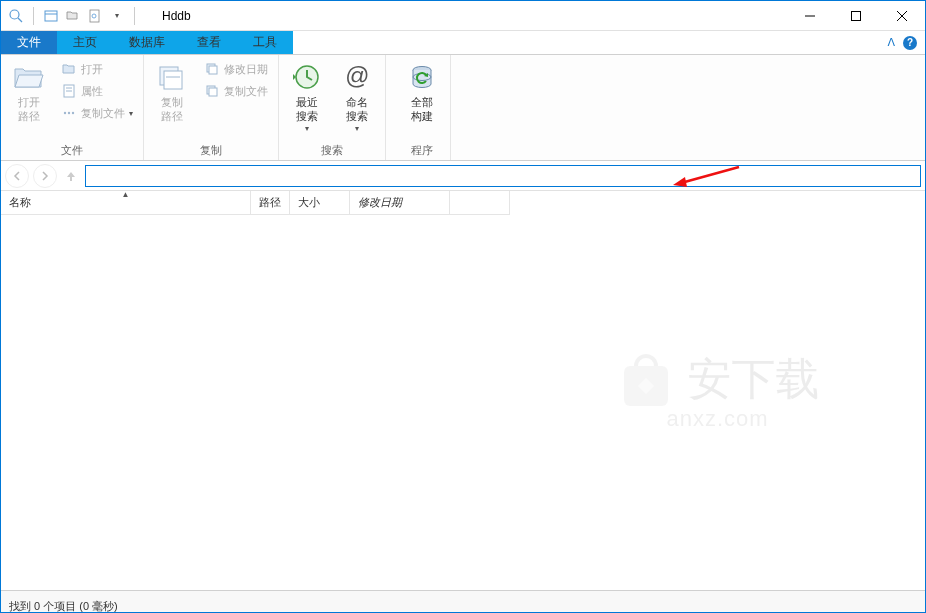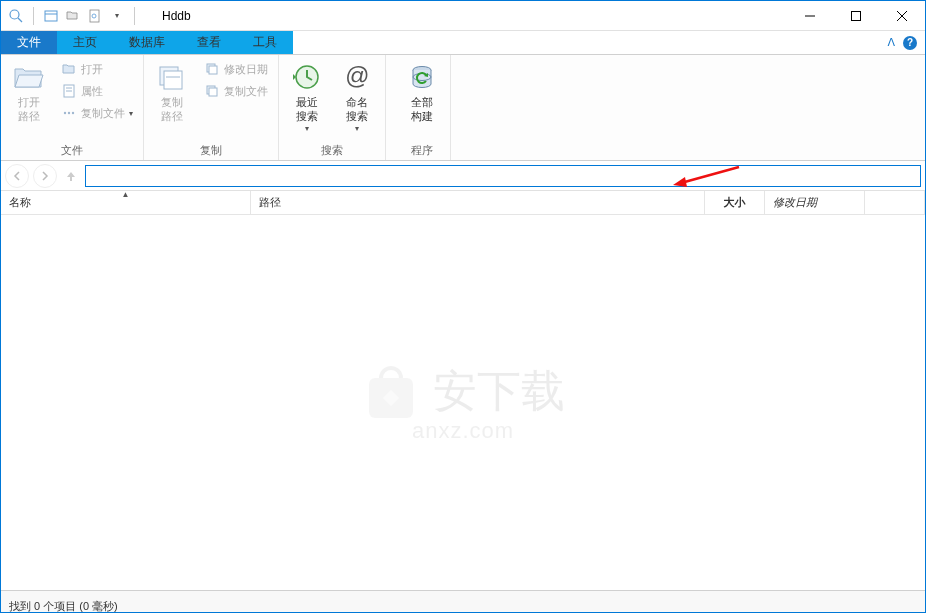--- a/index.html
+++ b/index.html
@@ -46,35 +46,35 @@
     .search-box { flex: 1; height: 22px; border: 1px solid #0078d7; padding: 0 4px; outline: none; font-size: 12px; }
     
     
     .arrow-annotation { position: absolute; top: 162px; left: 670px; pointer-events: none; }
     
     
     .list-header { height: 24px; display: flex; border-bottom: 1px solid #e5e5e5; }
     .col-header { display: flex; align-items: center; padding: 0 8px; font-size: 11px; color: #333; border-right: 1px solid #e5e5e5; position: relative; }
     .col-name { width: 250px; }
     .col-path { flex: 1; }
-    .col-size { width: 60px; justify-content: center; font-weight: bold; }
+    .col-size { width: 60px; justify-content: flex-start; }
     .col-date { width: 100px; font-style: italic; }
     .col-end { width: 60px; }
     .sort-indicator { position: absolute; top: -1px; left: 50%; transform: translateX(-50%); font-size: 8px; color: #555; }
     
     
     .list-area { flex: 1; background: #fff; position: relative; display: flex; align-items: center; justify-content: center; }
     .watermark { opacity: 0.18; text-align: center; color: #888; }
     .watermark-main { display: flex; align-items: center; gap: 12px; }
     .watermark-bag { width: 60px; height: 60px; }
     .watermark-text { font-size: 44px; font-weight: 500; color: #999; }
     .watermark-url { font-size: 22px; color: #aaa; letter-spacing: 1px; margin-top: -4px; }
     
     
-    .content { display: flex; flex-direction: column; height: calc(613px - 30px - 24px - 106px - 30px - 22px - 2px); }
+    .content { display: flex; flex-direction: row; height: calc(613px - 30px - 24px - 106px - 30px - 22px - 2px); }
     
     
     .statusbar { height: 32px; border-top: 1px solid #d0d0d0; display: flex; align-items: center; padding: 0 8px; font-size: 11px; color: #333; background: #f8f8f8; }
     
     svg { display: block; }
   </style>
 </head>
 <body>
 
 <div class="titlebar">

